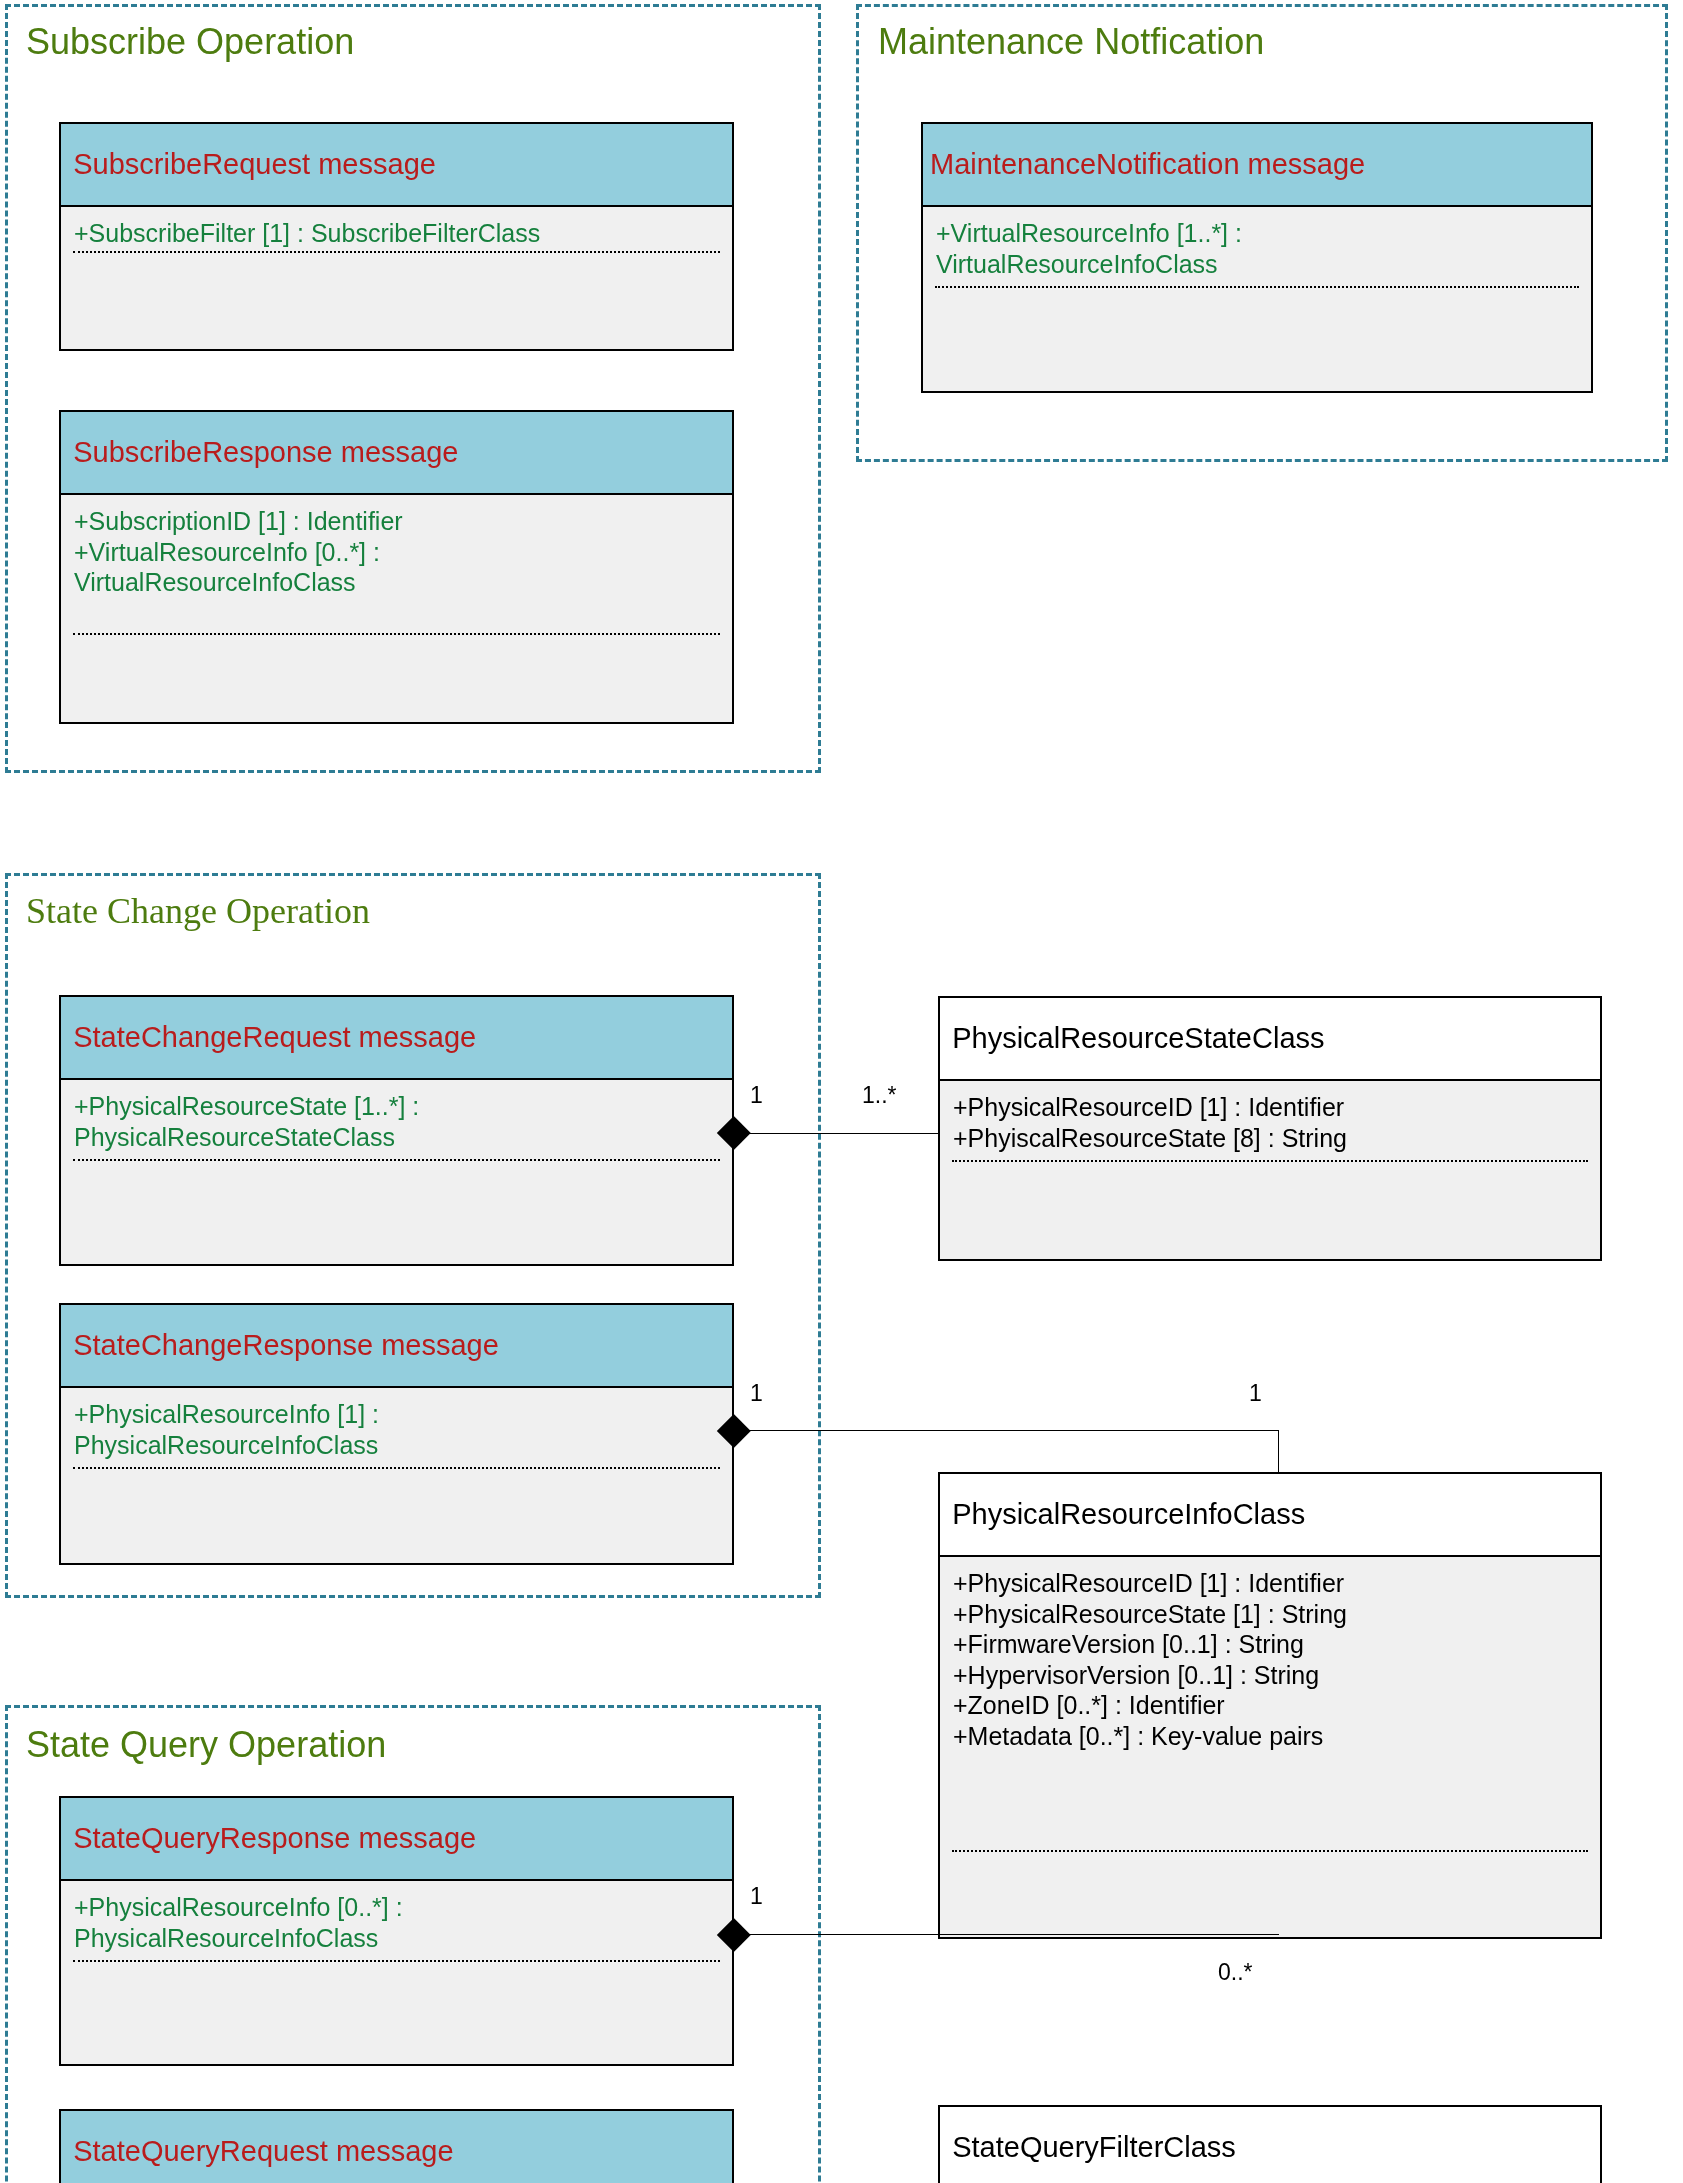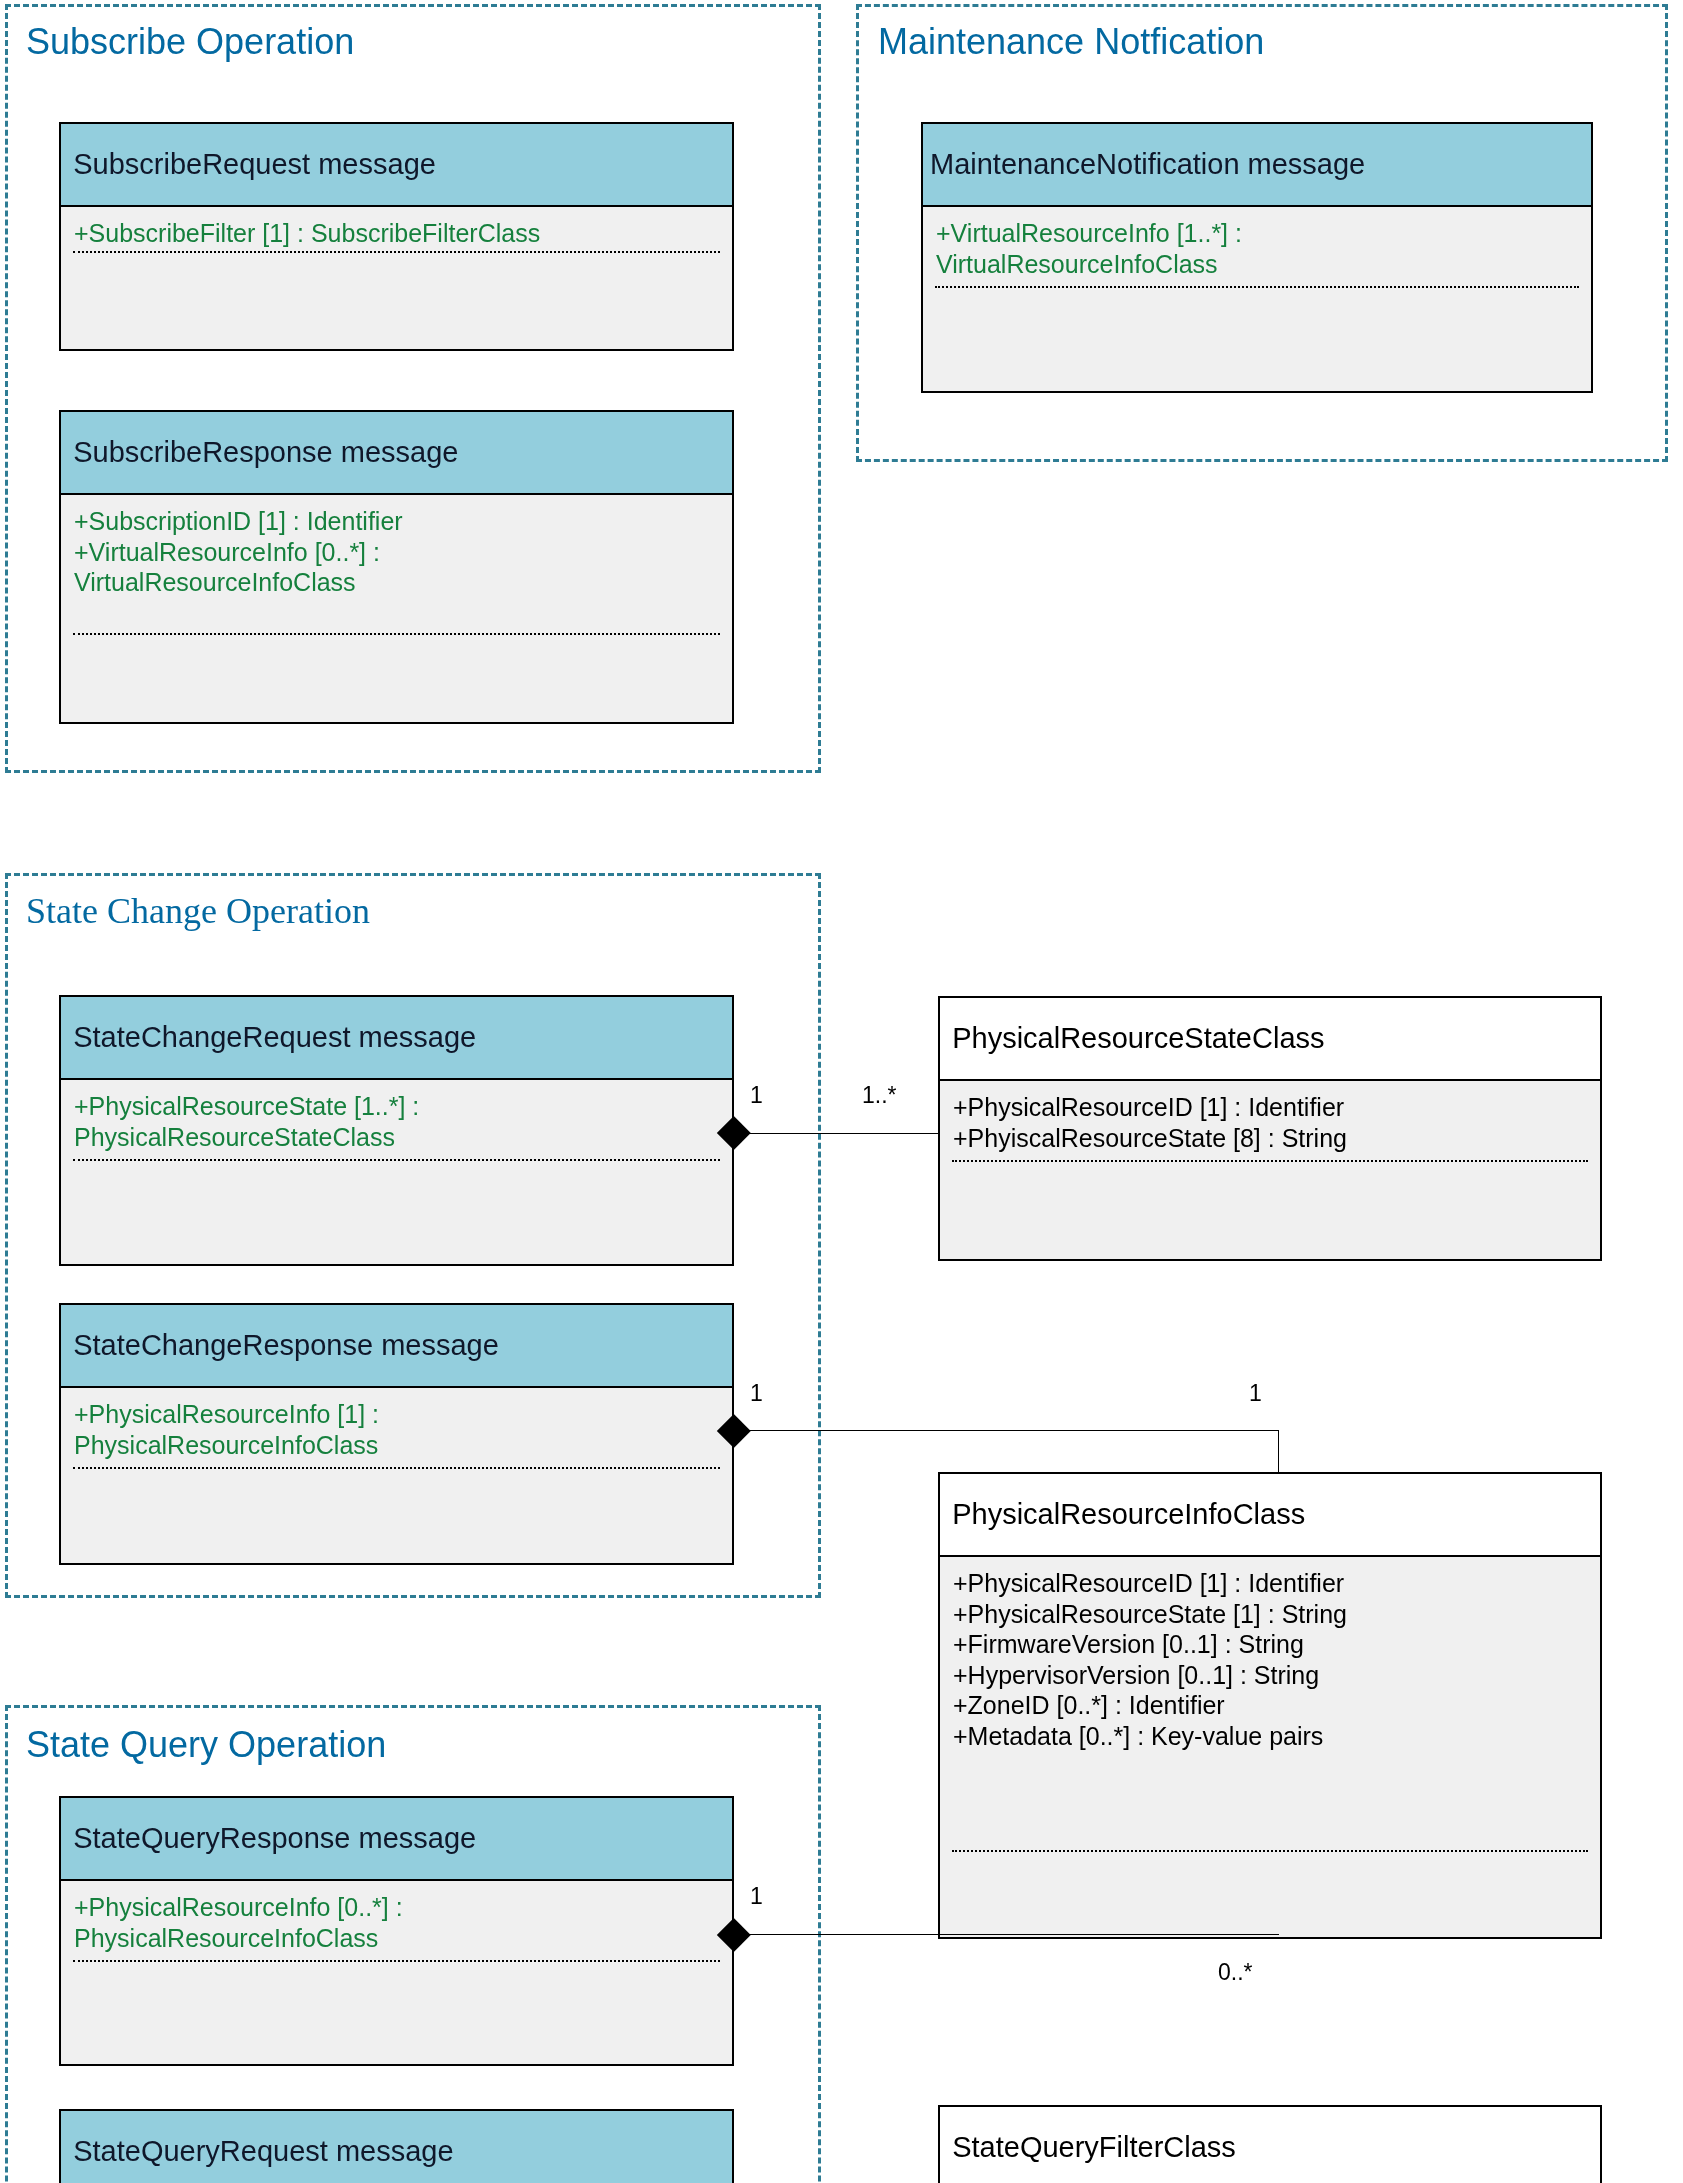--- a/index.html
+++ b/index.html
@@ -20,37 +20,37 @@
 
   
   .panel {
     position: absolute;
     border: 3.1px dashed #2E7C94;
     box-sizing: border-box;
     background: transparent;
   }
   .panel-title {
     position: absolute;
-    color: #0369a1;
+    color: #4d7c0f;
     font-size: 36px;
     line-height: 1;
     white-space: nowrap;
     font-family: "Liberation Sans", sans-serif;
   }
 
   
   .msgbox {
     position: absolute;
     box-sizing: border-box;
     border: 2.6px solid #000000;
     background: #F0F0F0;
   }
   .msgbox .hdr {
     background: #93CEDD;
-    color: #0f172a;
+    color: #b91c1c;
     font-size: 29px;
     line-height: 1;
     display: flex;
     align-items: center;
     padding-left: 12.2px;
     box-sizing: border-box;
     border-bottom: 2.6px solid #000000;
     width: 100%;
   }
   .msgbox .attrs {

